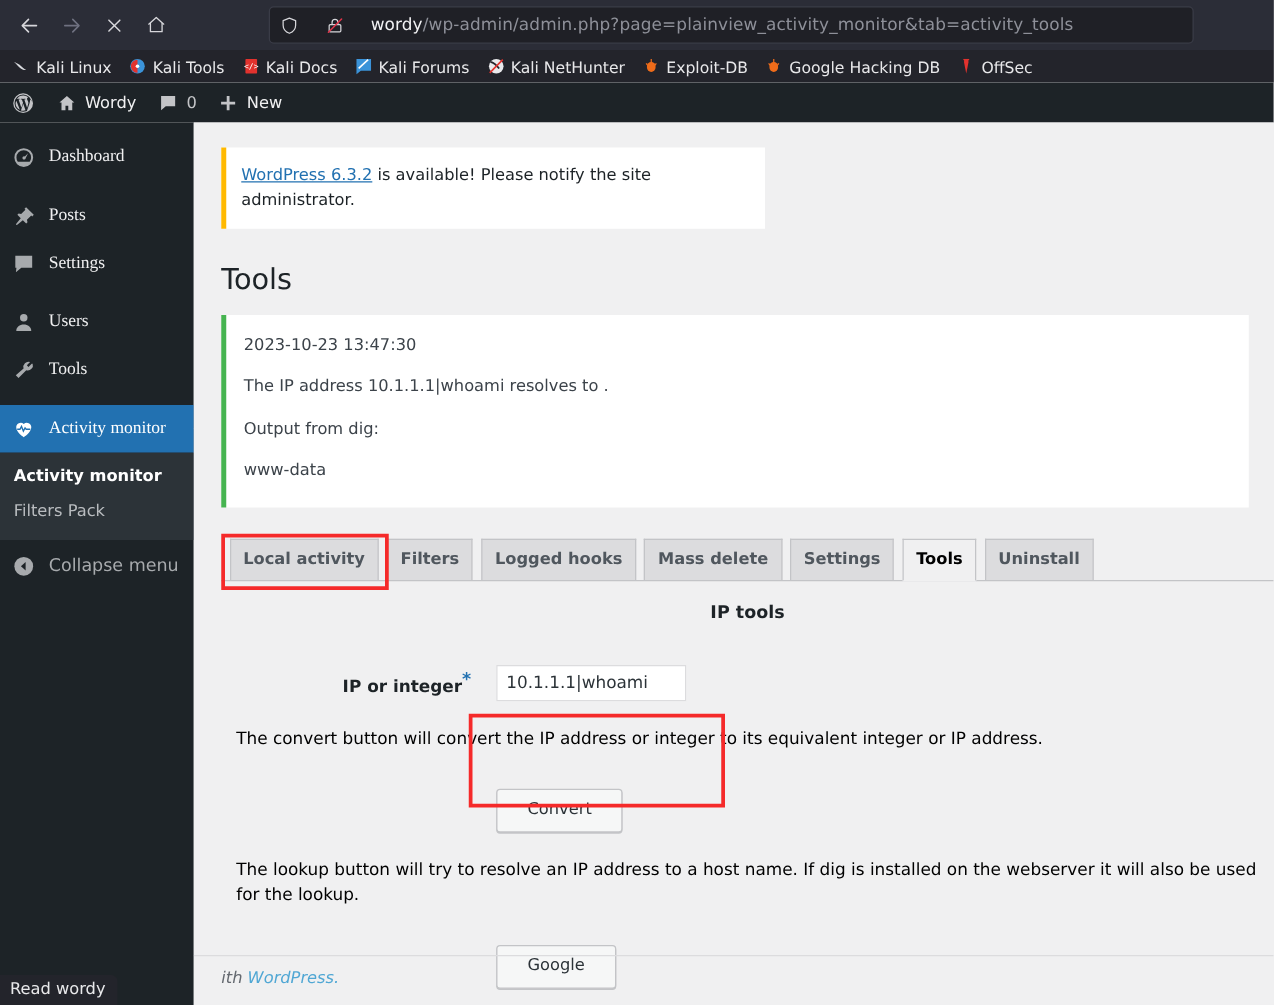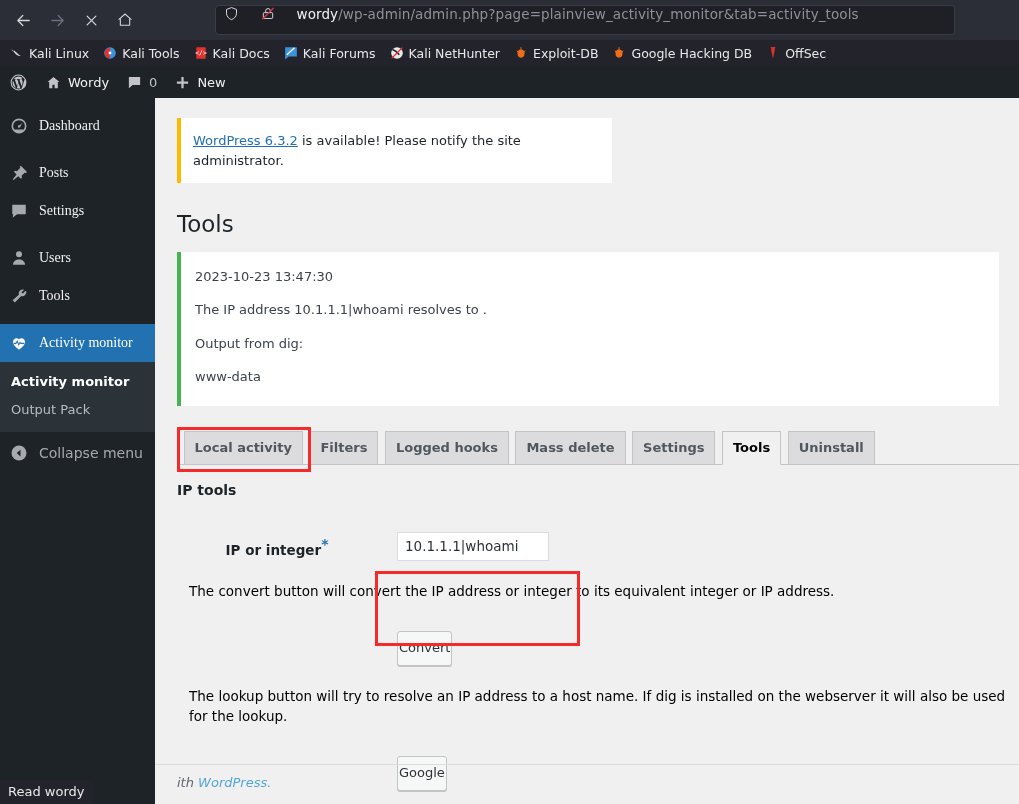--- a/index.html
+++ b/index.html
@@ -41,20 +41,21 @@
     justify-content: center;
     margin-left: 14px;
   }
   .url-bar {
     height: 30px;
     width: 740px;
     background: #1f2026;
     border: 1px solid #3a3c47;
     border-radius: 4px;
     display: flex;
+    align-items: center;
     padding: 0 8px;
     gap: 22px;
   }
   .url-text {
     font-size: 13.5px;
     color: #8e9099;
     white-space: nowrap;
     overflow: hidden;
     letter-spacing: 0.1px;
   }
@@ -253,30 +254,31 @@
     position: relative;
     z-index: 2;
   }
 
   h3.sec-title {
     font-size: 14px;
     font-weight: bold;
     color: #1d2327;
     margin: 31px 0 0 0;
     line-height: 1.4;
+    text-align: center;
   }
 
   .form-table {
     width: 100%;
     margin-top: 14px;
     border-collapse: collapse;
   }
   .form-table th {
     width: 210px;
-    text-align: center;
+    text-align: right;
     vertical-align: top;
     padding: 20px 10px 20px 0;
     font-size: 13.5px;
     font-weight: bold;
     color: #1d2327;
     line-height: 1.3;
   }
   .req { color: #2271b1; font-size: 14px; vertical-align: super; }
   .form-table td {
     padding: 15px 10px;
@@ -300,21 +302,21 @@
     padding-left: 12px;
     line-height: 1.5;
   }
   .btn-row { text-align: left; padding-left: 220px; }
   button.wp-button {
     background: #f6f7f7;
     border: 1px solid #c3c4c7;
     color: #2c3338;
     font-size: 13px;
     font-family: "DejaVu Sans", "Liberation Sans", sans-serif;
-    padding: 4px 1px;
+    padding: 4px 24px;
     border-radius: 3px;
     line-height: 1.9;
     cursor: pointer;
     box-shadow: 0 1px 0 #c3c4c7;
   }
 
   .wp-footer {
     position: absolute;
     left: 0; right: 0; bottom: 14px;
     border-top: 1px solid #dcdcde;
@@ -566,21 +568,21 @@
           <svg width="18" height="18" viewBox="0 0 24 24" fill="currentColor">
               <path d="M12 21s-8-5.1-8-10.3A4.7 4.7 0 0 1 12 7a4.7 4.7 0 0 1 8 3.7C20 15.9 12 21 12 21z"></path>
               <path d="M5 12.5h3l1.6-3 2 5 1.8-3.4 1.2 1.4H19" stroke="#2271b1" stroke-width="1.4" fill="none"></path>
             </svg>
         </span>
         <span>Activity monitor</span>
       </div>
 
       <div class="submenu">
         <a class="cur">Activity monitor</a>
-        <a>Output Pack</a>
+        <a>Filters Pack</a>
       </div>
 
       <div class="collapse">
         <span class="c-ico">
           <svg width="18" height="18" viewBox="0 0 24 24" fill="currentColor">
               <circle cx="12" cy="12" r="10"></circle>
               <path d="M14 7.5 9 12l5 4.5z" fill="#1d2327"></path>
             </svg>
         </span>
         <span>Collapse menu</span>

